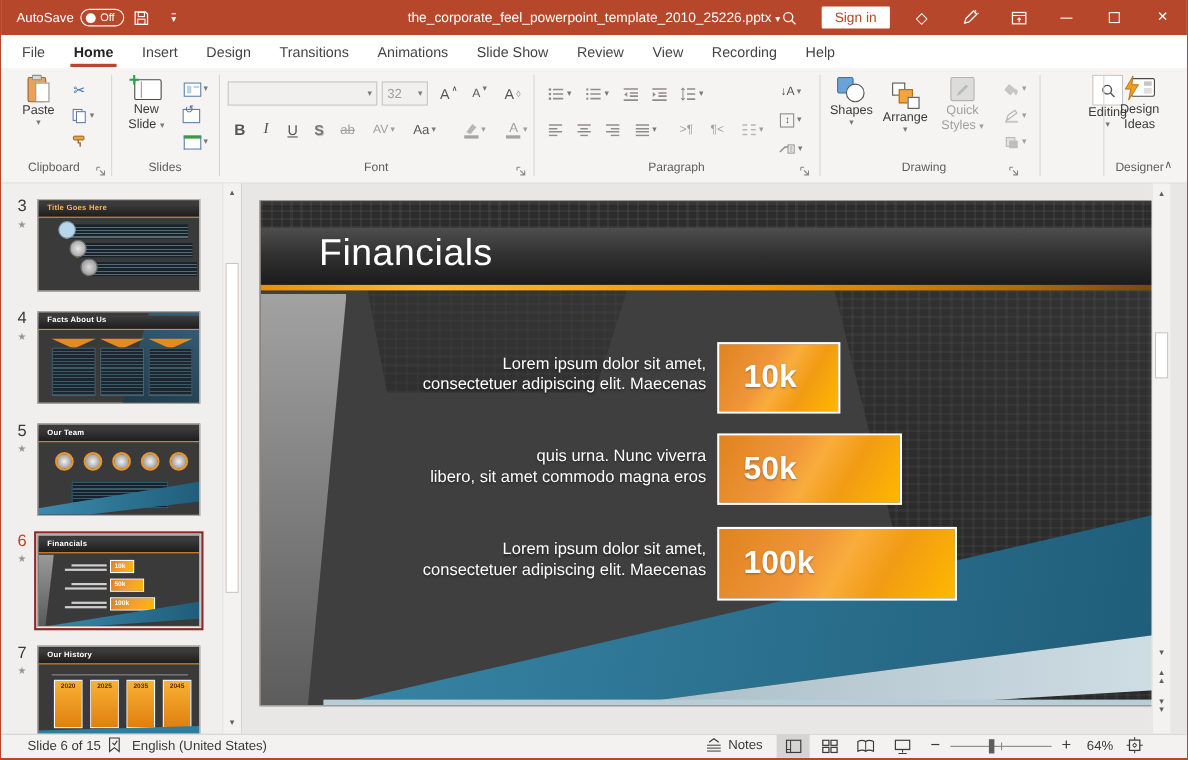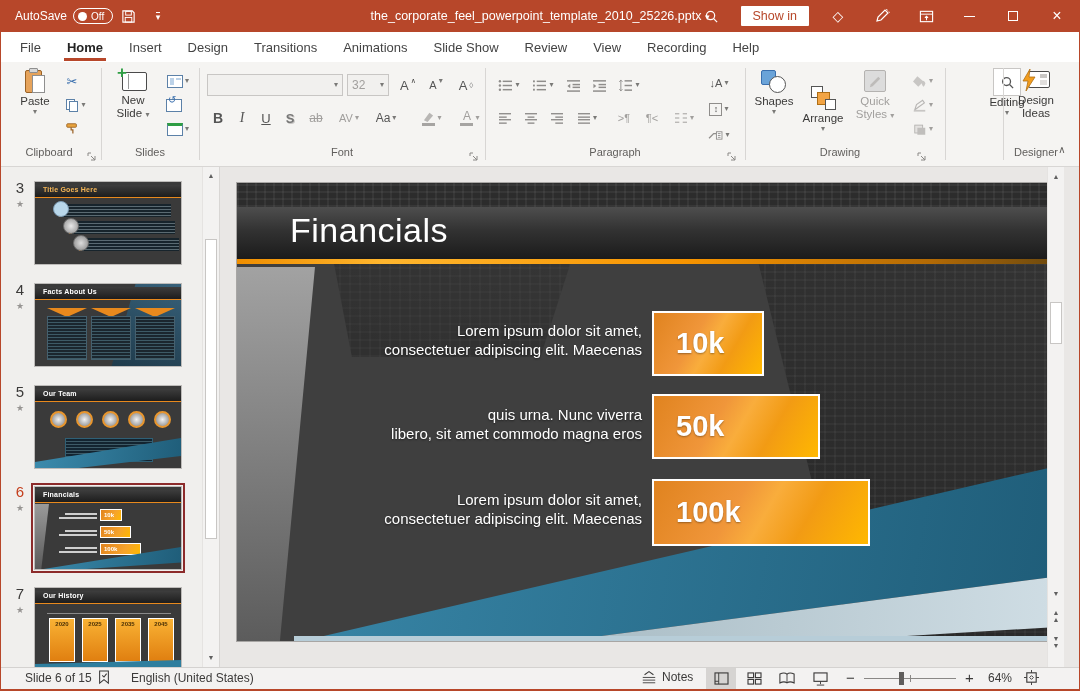--- a/index.html
+++ b/index.html
@@ -121,21 +121,21 @@
     <div class="doc-title">
       <b>the_corporate_feel_powerpoint_template_2010_25226.pptx</b> <span style="font-size:9px">▾</span>
     </div>
     <div class="tb-right">
       <div class="tb-btn">
         <svg width="15" height="15" viewBox="0 0 16 16">
             <circle cx="7" cy="7" r="4.4" fill="none" stroke="#fff" stroke-width="1.3"></circle>
             <line x1="10.3" y1="10.3" x2="14" y2="14" stroke="#fff" stroke-width="1.3"></line>
           </svg>
       </div>
-      <div class="signin">Show in</div>
+      <div class="signin">Sign in</div>
       <div class="tb-btn">
         <span style="font-size:14px">◇</span>
       </div>
       <div class="tb-btn" style="margin-left:14px">
         <svg width="16" height="16" viewBox="0 0 16 16">
             <path d="M3 13l1-4 7-7 3 3-7 7z" fill="none" stroke="#fff" stroke-width="1.2"></path>
             <path d="M12.5 1l.8 1.5M14.7 3.8l1 .6" stroke="#fff"></path>
           </svg>
       </div>
       <div class="tb-btn" style="margin-left:14px">
@@ -433,21 +433,21 @@
     <div class="sep" style="left:744px"></div>
 
     <div class="bigbtn" style="left:750px;top:6px;width:46px">
       <span style="position:relative;width:28px;height:27px;display:block">
         <span class="ab" style="left:1px;top:2px;width:15px;height:15px;background:#6aa3d8;border:1px solid #3a6fae;border-radius:2px"></span>
         <span class="ab" style="left:9px;top:8px;width:17px;height:17px;background:#fff;border:1.5px solid #555;border-radius:50%"></span>
       </span>
       <span class="cap">Shapes</span>
       <span class="chv">▾</span>
     </div>
-    <div class="bigbtn" style="left:798px;top:23px;width:48px">
+    <div class="bigbtn" style="left:798px;top:12px;width:48px">
       <span style="position:relative;width:28px;height:27px;display:block">
         <span class="ab" style="left:2px;top:1px;width:12px;height:12px;background:#fff;border:1px solid #555"></span>
         <span class="ab" style="left:8px;top:7px;width:13px;height:13px;background:#f2a444;border:1px solid #b06f14"></span>
         <span class="ab" style="left:16px;top:14px;width:11px;height:11px;background:#fff;border:1px solid #555"></span>
       </span>
       <span class="cap">Arrange</span>
       <span class="chv">▾</span>
     </div>
     <div class="bigbtn disabled" style="left:848px;top:6px;width:52px">
       <span style="position:relative;width:28px;height:27px;display:block">
@@ -669,21 +669,21 @@
   </div>
 
   <div class="statusbar">
     <div class="st" style="left:24px">Slide 6 of 15</div>
     <div class="st" style="left:96px;top:2px">
       <svg width="14" height="15" viewBox="0 0 16 17">
           <path d="M3 1h10v14l-5-4-5 4z" fill="none" stroke="#3b3a39" stroke-width="1.2"></path>
           <path d="M6 6l2 2 3-4" fill="none" stroke="#3b3a39" stroke-width="1.2"></path>
         </svg>
     </div>
-    <div class="st" style="left:130px">English (United States)</div>
+    <div class="st" style="left:119px">English (United States)</div>
 
     <div class="st" style="left:640px;top:2px;display:flex;align-items:center;gap:5px">
       <svg width="16" height="14" viewBox="0 0 18 15">
           <path d="M4 5l5-3.5L14 5" fill="none" stroke="#3b3a39" stroke-width="1.2"></path>
           <line x1="2" y1="8" x2="16" y2="8" stroke="#3b3a39"></line>
           <line x1="2" y1="11" x2="16" y2="11" stroke="#3b3a39"></line>
           <line x1="2" y1="14" x2="16" y2="14" stroke="#3b3a39"></line>
         </svg>
       <span>Notes</span>
     </div>

